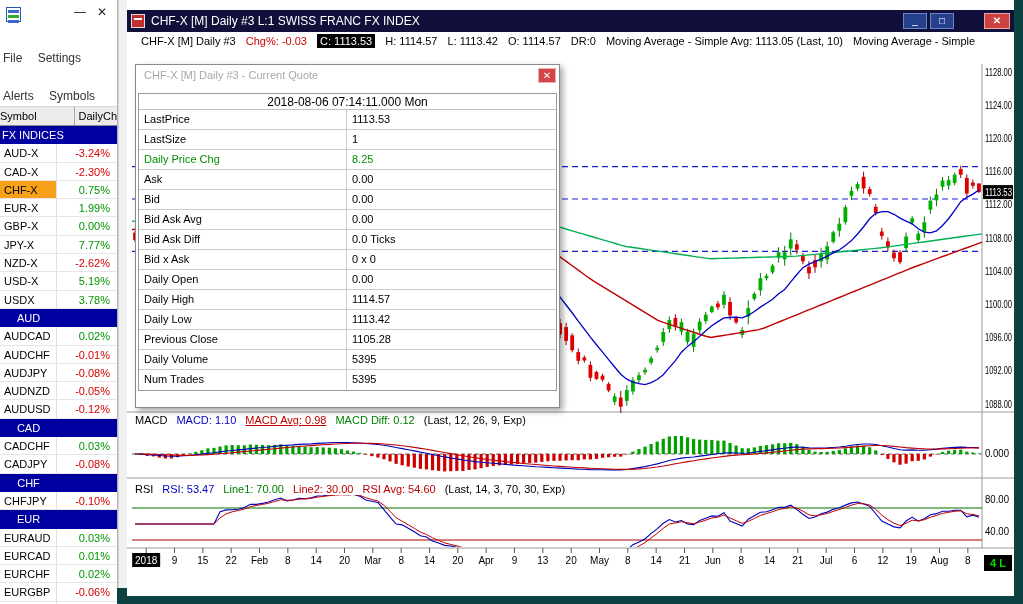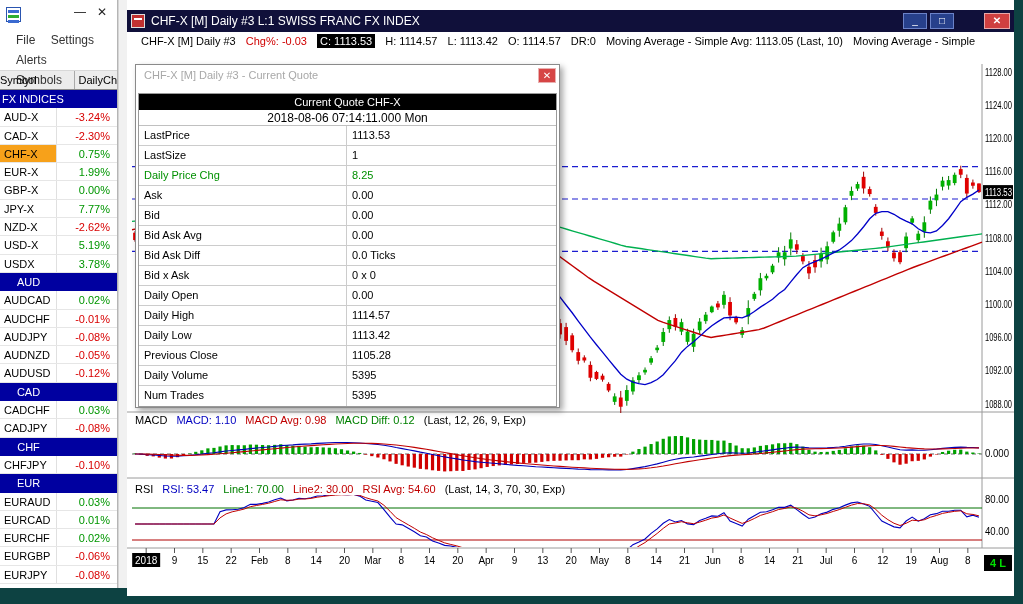--- a/index.html
+++ b/index.html
@@ -11,21 +11,21 @@
 .watchlist{position:absolute;left:0;top:0;width:127px;height:588px;background:#fff;z-index:5;}
 .wl-main{position:absolute;left:0;top:0;width:118px;height:588px;border-right:1px solid #b5b5b5;background:#fff;}
 .wl-scroll{position:absolute;right:0;top:0;width:9px;height:588px;background:#f1f1f1;border-left:1px solid #d5d5d5;}
 .wl-titlebar{height:30px;position:relative;}
 .wl-icon{position:absolute;left:6px;top:7px;width:15px;height:15px;border:1px solid #2a55b0;background:#fff;}
 .wl-icon i{display:block;height:3px;margin:2px 1px 0 1px;background:#3a6ad0;}
 .wl-icon i.g{background:#2fae2f;}
 .wl-min{position:absolute;right:30px;top:5px;font-size:12px;color:#222;width:14px;text-align:center;cursor:default;}
 .wl-close{position:absolute;right:8px;top:5px;font-size:12px;color:#222;width:14px;text-align:center;cursor:default;}
 .wl-menu{font-size:12px;color:#333;}
-.wl-menu-row{height:20px;line-height:20px;padding-left:16px;}
+.wl-menu-row{height:20px;line-height:20px;padding-left:3px;margin-top:18px;}
 .wl-menu-row span{margin-right:12px;display:inline-block;}
 .wl-header{display:flex;height:20px;background:#ececec;border-top:1px solid #d8d8d8;border-bottom:1px solid #8a8a8a;font-size:11px;line-height:19px;color:#000;}
 .wl-header .c1{width:77px;padding-left:0;border-right:1px solid #aaa;}
 .wl-header .c2{flex:1;padding-left:3px;}
 #wl-rows{font-size:11px;}
 .wl-row{display:flex;height:18.3px;line-height:18px;border-bottom:1px solid #e6e6e6;background:#fff;}
 .wl-row .sym{width:57px;padding-left:4px;border-right:1px solid #e0e0e0;color:#000;white-space:nowrap;}
 .wl-row .sym.sel{background:#f7a11a;}
 .wl-row .val{flex:1;text-align:right;padding-right:7px;white-space:nowrap;}
 .wl-row .val.pos{color:#009600;}
@@ -754,32 +754,31 @@
       <text x="727.5" y="514" font-size="10" fill="#000" text-anchor="middle">6</text>
       <line x1="755.8333333333334" y1="498" x2="755.8333333333334" y2="503" stroke="#555" stroke-width="1"></line>
       <text x="755.8333333333334" y="514" font-size="10" fill="#000" text-anchor="middle">12</text>
       <line x1="784.1666666666666" y1="498" x2="784.1666666666666" y2="503" stroke="#555" stroke-width="1"></line>
       <text x="784.1666666666666" y="514" font-size="10" fill="#000" text-anchor="middle">19</text>
       <line x1="812.5" y1="498" x2="812.5" y2="503" stroke="#555" stroke-width="1"></line>
       <text x="812.5" y="514" font-size="10" fill="#000" text-anchor="middle">Aug</text>
       <line x1="840.8333333333334" y1="498" x2="840.8333333333334" y2="503" stroke="#555" stroke-width="1"></line>
       <text x="840.8333333333334" y="514" font-size="10" fill="#000" text-anchor="middle">8</text>
     </svg>
-  <div class="ind-label" id="macd-label" style="top:404px;"><span style="color: rgb(0, 0, 0);">MACD</span><span style="color: rgb(0, 0, 192);">MACD: 1.10</span><span style="color: rgb(192, 0, 0);">MACD Avg: 0.98</span><span style="color: rgb(0, 128, 0);">MACD Diff: 0.12</span><span style="color: rgb(0, 0, 0);">(Last, 12, 26, 9, Exp)</span></div>
+  <div class="ind-label" id="macd-label" style="top:404px;"><span style="color: rgb(0, 0, 0);">MACD</span><span style="color: rgb(0, 0, 192);">MACD: 1.10</span><span style="color: rgb(192, 0, 0); text-decoration: underline;">MACD Avg: 0.98</span><span style="color: rgb(0, 128, 0);">MACD Diff: 0.12</span><span style="color: rgb(0, 0, 0);">(Last, 12, 26, 9, Exp)</span></div>
   <div class="ind-label" id="rsi-label" style="top:473px;"><span style="color: rgb(0, 0, 0);">RSI</span><span style="color: rgb(0, 0, 192);">RSI: 53.47</span><span style="color: rgb(0, 128, 0);">Line1: 70.00</span><span style="color: rgb(192, 0, 0);">Line2: 30.00</span><span style="color: rgb(192, 0, 0);">RSI Avg: 54.60</span><span style="color: rgb(0, 0, 0);">(Last, 14, 3, 70, 30, Exp)</span></div>
   <div class="badge-4l">4 L</div>
 </div>
 
 <div class="quote-popup">
   <div class="qp-titlebar">
     <div class="qp-title">CHF-X [M]  Daily  #3 - Current Quote</div>
     <div class="qp-close">✕</div>
   </div>
   <div class="qp-body">
-    <div class="qp-black">Current Quote  CHF-X</div>
     <div class="qp-date">2018-08-06  07:14:11.000 Mon</div>
     <div id="qp-rows">
         <div class="qp-row">
           <div class="l">LastPrice</div>
           <div class="v">1113.53</div>
         </div>
         <div class="qp-row">
           <div class="l">LastSize</div>
           <div class="v">1</div>
         </div>

